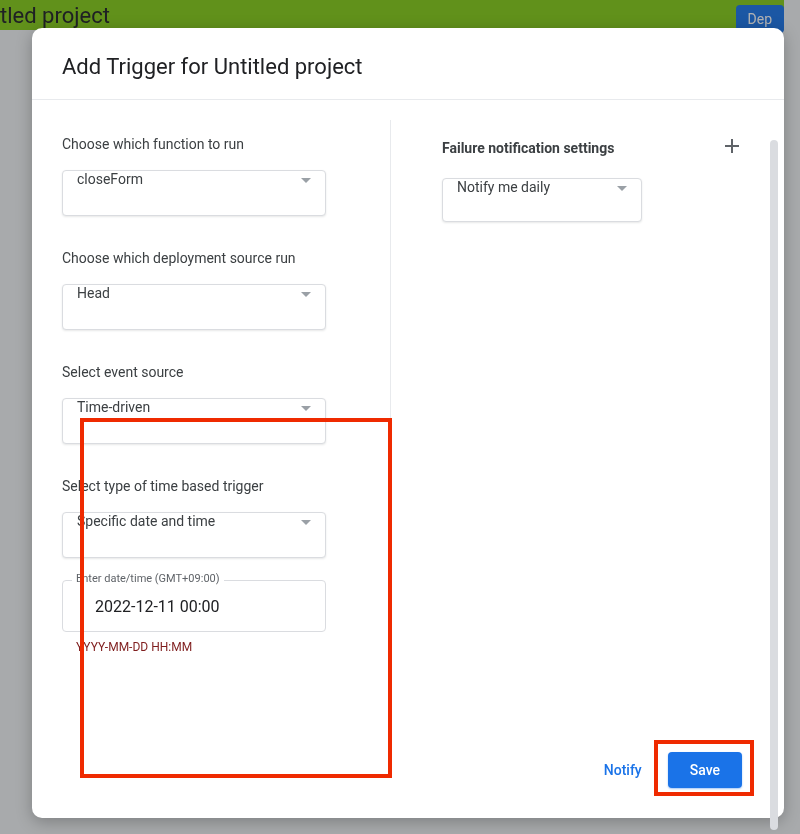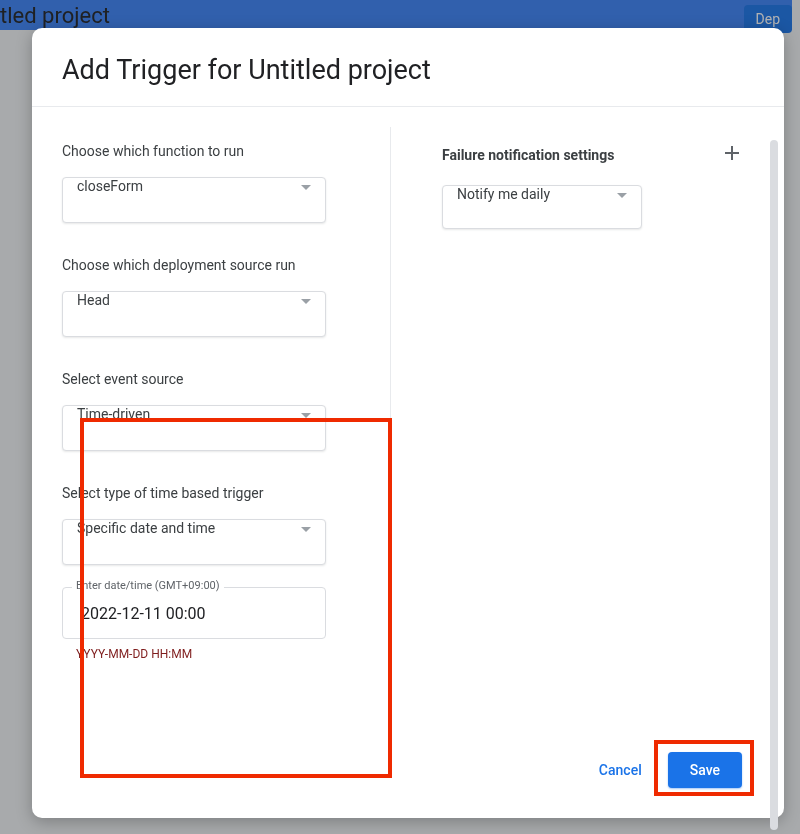--- a/index.html
+++ b/index.html
@@ -11,23 +11,23 @@
       position: relative;
       overflow: hidden;
     }
     .backdrop {
       position: absolute;
       inset: 0;
       background: rgba(32,33,36,0.35);
     }
     .bg-header {
       position: absolute;
-      top: 0; left: 0; right: 8px;
+      top: 0; left: 0; right: 16px;
       height: 30px;
-      background: #3b82f6;
+      background: #84cc16;
       display: flex;
       align-items: center;
       justify-content: space-between;
       padding: 0 0 0 0;
       pointer-events: none;
     }
     .bg-title {
       font-size: 22px;
       color: #202124;
     }
@@ -46,21 +46,21 @@
       width: 752px;
       height: 790px;
       background: #fff;
       border-radius: 10px;
       box-shadow: 0 4px 16px rgba(0,0,0,0.25);
       display: flex;
       flex-direction: column;
     }
     .modal-title {
       padding: 26px 30px 20px 30px;
-      font-size: 27px;
+      font-size: 22px;
       color: #202124;
       font-weight: 400;
     }
     .modal-divider { height: 1px; background: #e8eaed; }
     .modal-body {
       flex: 1;
       display: flex;
       padding: 0 0 0 30px;
       position: relative;
       overflow: hidden;
@@ -159,21 +159,21 @@
       background: #fff;
       padding: 0 4px;
       font-size: 11px;
       color: #5f6368;
     }
     .date-input {
       width: 100%;
       height: 52px;
       border: 1px solid #dadce0;
       border-radius: 4px;
-      padding: 0 18px;
+      padding: 0 32px;
       font-size: 16px;
       color: #202124;
       font-family: inherit;
       outline: none;
     }
     .date-helper {
       font-size: 12px;
       color: #7f1d1d;
       padding-left: 14px;
     }
@@ -309,21 +309,21 @@
           <svg width="10" height="6" viewBox="0 0 10 6">
               <path d="M0 0 L5 5 L10 0 Z" fill="currentColor"></path>
             </svg>
         </span>
       </div>
     </div>
 
   </div>
 
   <div class="modal-footer">
-    <button class="btn-cancel">Cancel</button>
+    <button class="btn-cancel">Notify</button>
     <button class="btn-save">Save</button>
   </div>
 
   <div class="scrollbar"></div>
 
   <div class="highlight-box"></div>
   <div class="highlight-save"></div>
 </div>
 
 </body></html>

